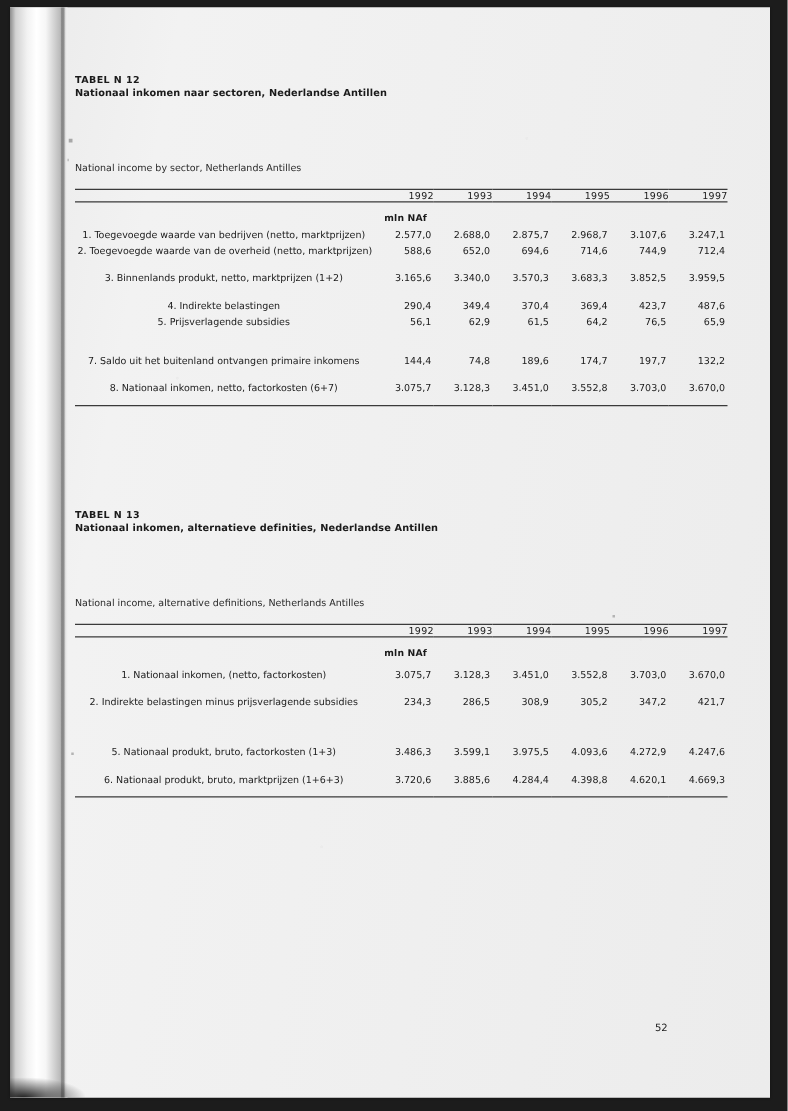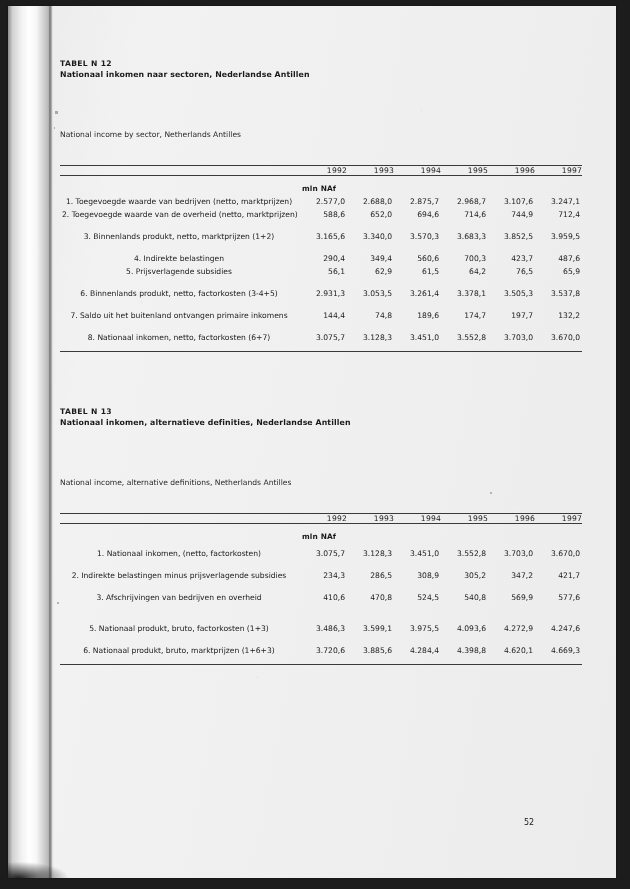--- a/index.html
+++ b/index.html
@@ -113,21 +113,21 @@
     font-size: 7.6px;
     font-weight: normal;
     color: #2a2a2a;
     line-height: 11.5px;
     margin-top: 48px;
   }
 
   table.data {
     border-collapse: collapse;
     width: 522px;
-    margin-top: 25px;
+    margin-top: 11px;
     table-layout: fixed;
   }
   table.data col.c-label { width: 240px; }
   table.data col.c-num   { width: 47px; }
 
   table.data th, table.data td {
     padding: 0;
     font-size: 7.6px;
     font-weight: normal;
     vertical-align: baseline;
@@ -145,21 +145,21 @@
   }
   thead th.label-head { border-bottom: 1.2px solid #3a3a3a; }
 
   tr.unit td {
     font-weight: bold;
     font-size: 7.4px;
     letter-spacing: 0.15px;
     padding-top: 8px;
     padding-bottom: 2px;
   }
-  tr.unit td.unit-cell { text-align: left; padding-left: 2px; }
+  tr.unit td.unit-cell { text-align: center; padding-left: 2px; }
 
   tbody td.lbl {
     text-align: center;
     padding: 0 4px 0 2px;
     line-height: 13px;
     white-space: nowrap;
   }
   tbody td.num {
     text-align: right;
     padding: 0 2px 0 0;
@@ -261,48 +261,39 @@
           </tr>
 
           <tr class="gap">
               <td colspan="7"></td>
             </tr>
 
           <tr>
             <td class="lbl">4. Indirekte belastingen</td>
             <td class="num">290,4</td>
             <td class="num">349,4</td>
-            <td class="num">560,6</td>
-            <td class="num">700,3</td>
+            <td class="num">370,4</td>
+            <td class="num">369,4</td>
             <td class="num">423,7</td>
             <td class="num">487,6</td>
           </tr>
           <tr>
             <td class="lbl">5. Prijsverlagende subsidies</td>
             <td class="num">56,1</td>
             <td class="num">62,9</td>
             <td class="num">61,5</td>
             <td class="num">64,2</td>
             <td class="num">76,5</td>
             <td class="num">65,9</td>
           </tr>
 
           <tr class="gap">
               <td colspan="7"></td>
             </tr>
 
-          <tr>
-            <td class="lbl">6. Binnenlands produkt, netto, factorkosten (3-4+5)</td>
-            <td class="num">2.931,3</td>
-            <td class="num">3.053,5</td>
-            <td class="num">3.261,4</td>
-            <td class="num">3.378,1</td>
-            <td class="num">3.505,3</td>
-            <td class="num">3.537,8</td>
-          </tr>
 
           <tr class="gap">
               <td colspan="7"></td>
             </tr>
 
           <tr>
             <td class="lbl">7. Saldo uit het buitenland ontvangen primaire inkomens</td>
             <td class="num">144,4</td>
             <td class="num">74,8</td>
             <td class="num">189,6</td>
@@ -396,29 +387,20 @@
             <td class="num">308,9</td>
             <td class="num">305,2</td>
             <td class="num">347,2</td>
             <td class="num">421,7</td>
           </tr>
 
           <tr class="gap">
               <td colspan="7"></td>
             </tr>
 
-          <tr>
-            <td class="lbl">3. Afschrijvingen van bedrijven en overheid</td>
-            <td class="num">410,6</td>
-            <td class="num">470,8</td>
-            <td class="num">524,5</td>
-            <td class="num">540,8</td>
-            <td class="num">569,9</td>
-            <td class="num">577,6</td>
-          </tr>
 
           <tr class="gap">
               <td colspan="7"></td>
             </tr>
 
 
           <tr class="gap">
               <td colspan="7"></td>
             </tr>
 

